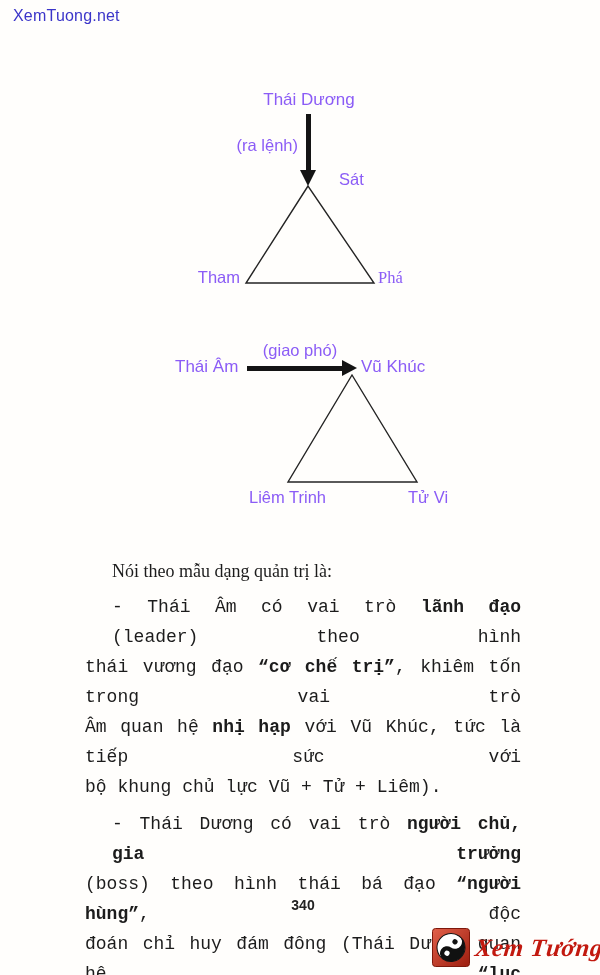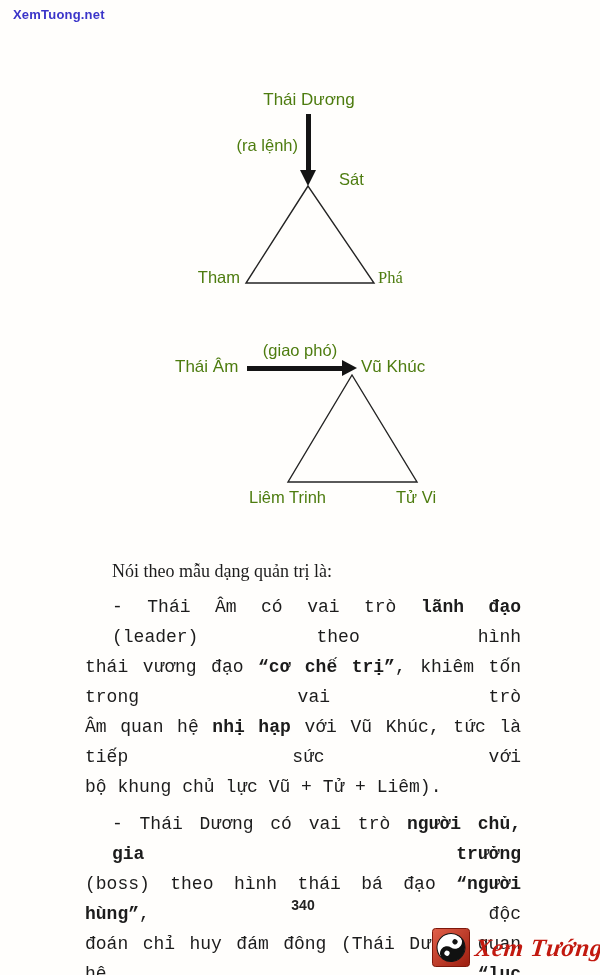--- a/index.html
+++ b/index.html
@@ -2,25 +2,25 @@
 <html><head>
 <meta charset="utf-8">
 <style>
   html,body{margin:0;padding:0;}
   body{background:#ffffff;}
   #page{position:relative;width:600px;height:975px;background:#fffefc;overflow:hidden;
         font-family:"Liberation Serif",serif;color:#1c1c1c;}
 
   
   .site-link{position:absolute;left:13px;top:7px;font-family:"Liberation Sans",sans-serif;
-             font-size:13px;font-weight:700;color:#3b35c9;letter-spacing:.2px;cursor:pointer;}
+             font-size:16px;font-weight:400;color:#3b35c9;letter-spacing:.2px;cursor:pointer;}
 
   
   .dlab{position:absolute;font-family:"Liberation Sans",sans-serif;font-size:16.5px;
-        color:#4d7c0f;white-space:nowrap;}
+        color:#8b5cf6;white-space:nowrap;}
   .dlab.big{font-size:17px;}
 
   
   .d1-line{position:absolute;left:306px;top:114px;width:5px;height:58px;background:#141414;}
   .d1-head{position:absolute;left:300px;top:170px;width:0;height:0;
            border-left:8px solid transparent;border-right:8px solid transparent;
            border-top:16px solid #141414;}
 
   
   .d2-line{position:absolute;left:247px;top:366px;width:98px;height:5px;background:#141414;}
@@ -72,21 +72,21 @@
   <div>
     <div class="dlab big" style="left:175px;top:357px;">Thái Âm</div>
     <div class="dlab" style="left:300px;top:341px;transform:translateX(-50%);">(giao phó)</div>
     <div class="d2-line"></div>
     <div class="d2-head"></div>
     <div class="dlab big" style="left:361px;top:357px;">Vũ Khúc</div>
     <svg class="tri" style="left:282px;top:372px;" width="142" height="113" viewBox="0 0 142 113">
       <polygon points="70,3 6,110 135,110" fill="none" stroke="#242424" stroke-width="1.4"></polygon>
     </svg>
     <div class="dlab" style="left:249px;top:488px;">Liêm Trinh</div>
-    <div class="dlab" style="left:396px;top:488px;text-align:right;">Tử Vi</div>
+    <div class="dlab" style="left:408px;top:488px;text-align:right;">Tử Vi</div>
   </div>
 
   <div class="textcol">
     <div class="line intro">Nói theo mẫu dạng quản trị là:</div>
     <div id="para-host">
         <div class="para">
           <div class="line just indent"><span>-  Thái Âm có vai trò </span><span class="b">lãnh đạo</span><span> (leader) theo hình</span></div>
           <div class="line just"><span>thái vương đạo </span><span class="b">“cơ chế trị”</span><span>, khiêm tốn trong vai trò</span></div>
           <div class="line just"><span>Âm quan hệ </span><span class="b">nhị hạp</span><span> với Vũ Khúc, tức là tiếp sức với</span></div>
           <div class="line"><span>bộ khung chủ lực Vũ + Tử + Liêm).</span></div>

